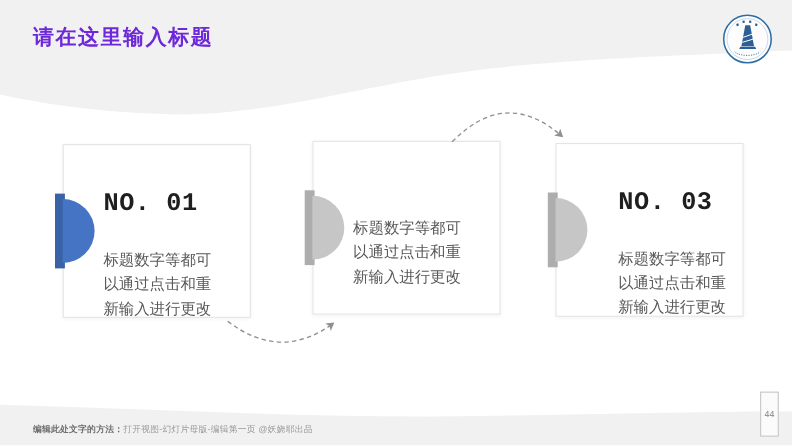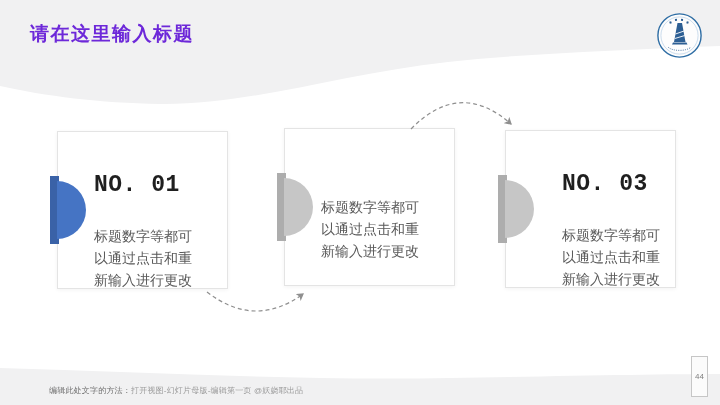--- a/index.html
+++ b/index.html
@@ -50,21 +50,21 @@
   }
   
   .arrow{position:absolute;pointer-events:none;}
   .arrow1{left:200px;top:283px;}
   .arrow2{left:405px;top:78px;}
   
   .footer-text{
     position:absolute;left:30px;bottom:9px;
     font-size:8px;color:#9a9a9a;letter-spacing:0.2px;
   }
-  .footer-text .bold{font-weight:400;color:#6d6d6d;margin-left:19px;}
+  .footer-text .bold{font-weight:700;color:#6d6d6d;}
   .page-number{
     position:absolute;right:12px;bottom:8px;
     min-width:13px;height:15px;padding:12px 1px;
     border:1px solid #c6c6c6;background:#fbfbfb;
     font-size:8px;color:#7f7f7f;
     display:flex;align-items:center;justify-content:center;
   }
 </style>
 </head>
 <body>

